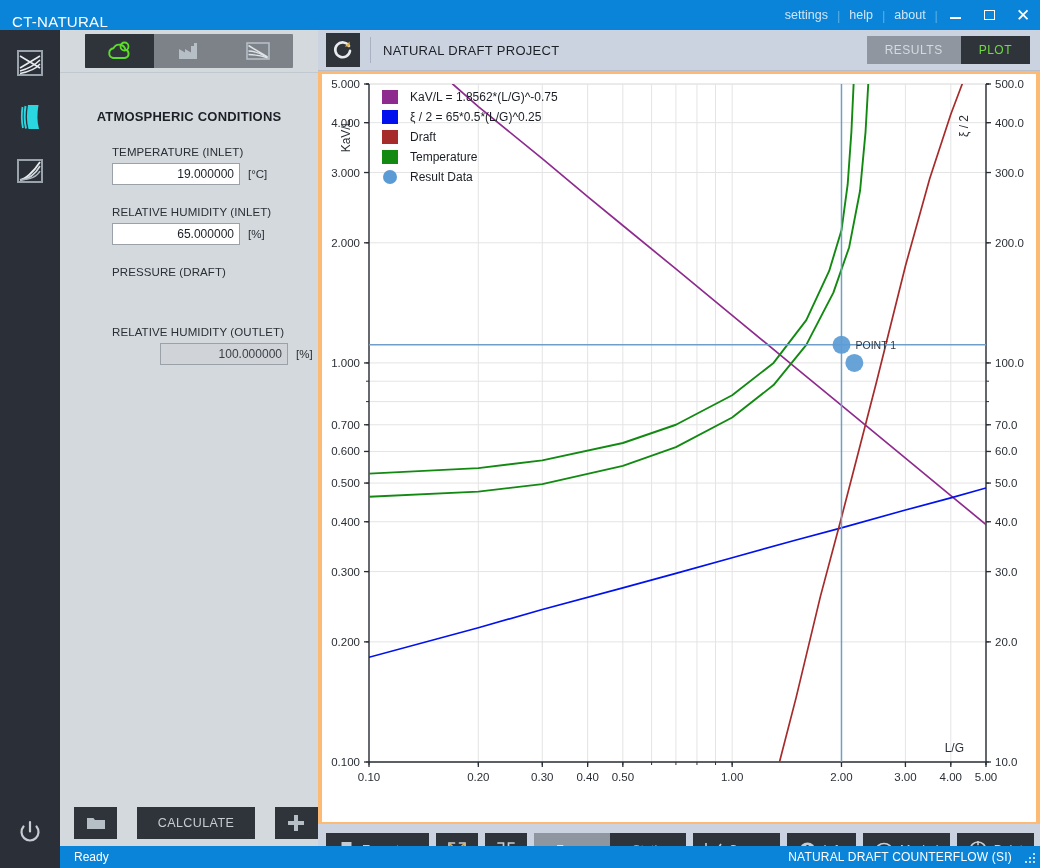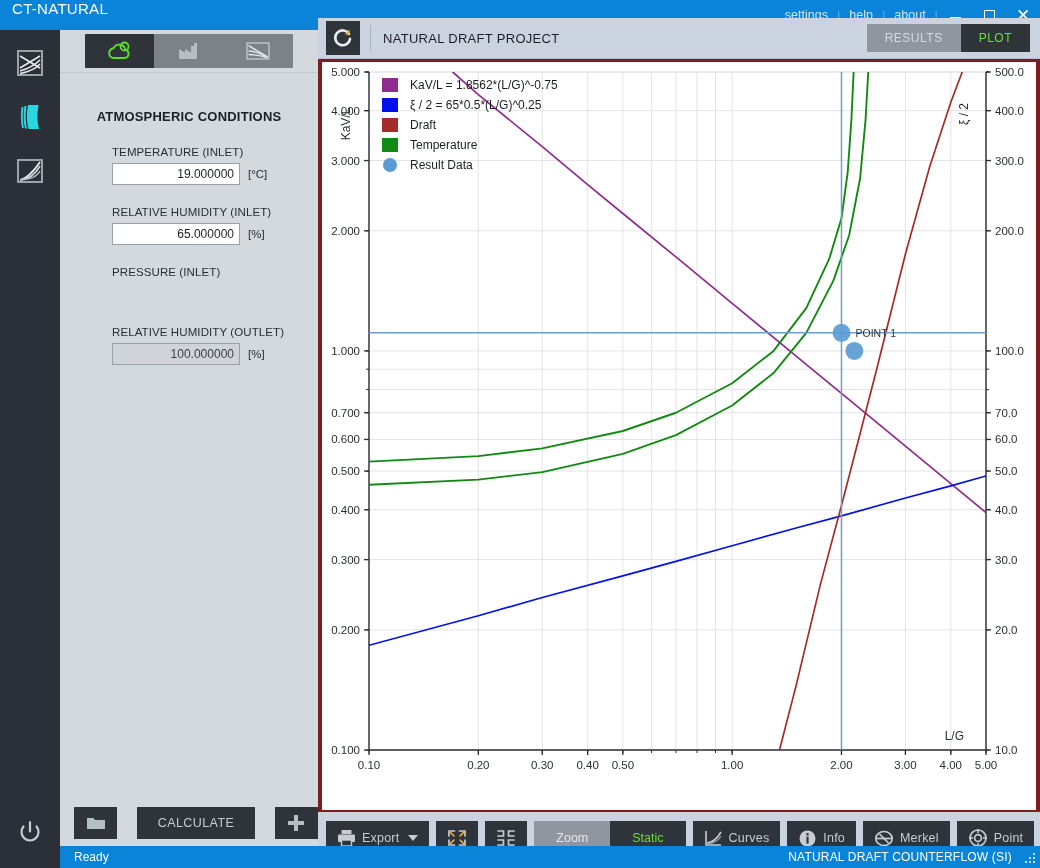--- a/index.html
+++ b/index.html
@@ -7,21 +7,21 @@
     width: 1040px; height: 868px;
     font-family: "Liberation Sans", sans-serif;
     background: #d4d9de;
     overflow: hidden;
   }
   .app { position: relative; width: 1040px; height: 868px; }
 
   
   .titlebar {
     position: absolute; left: 0; top: 0; width: 1040px; height: 30px;
-    background: #0a84d8; display: flex; align-items: flex-start;
+    background: #0a84d8; display: flex; align-items: flex-end;
   }
   .app-title {
     color: #ffffff; font-size: 15px; padding-left: 12px; letter-spacing: .3px;
   }
   .tb-right { margin-left: auto; display: flex; align-items: center; height: 30px; }
   .tb-menu {
     color: #cfe6f8; font-size: 12.5px; padding: 0 9px; line-height: 30px; cursor: default;
   }
   .tb-sep { color: #57aee4; font-size: 13px; }
   .tb-win {
@@ -71,40 +71,40 @@
   .field-label {
     font-size: 11.5px; color: #2a2f36; letter-spacing: .1px; margin-bottom: 5px;
     white-space: nowrap;
   }
   .field-row { display: flex; align-items: center; }
   .field-input {
     width: 128px; height: 22px; background: #ffffff; border: 1px solid #9aa1a9;
     text-align: right; font-size: 12px; color: #1b1f25; padding-right: 5px;
     line-height: 20px; font-family: "Liberation Sans", sans-serif;
   }
-  .field-input.readonly { background: #d0d4d9; color: #3b4047; }
+  .field-input.readonly { background: #d0d4d9; color: #3b4047; margin-left: 48px; }
   .field-unit { font-size: 11.5px; color: #2a2f36; margin-left: 8px; }
 
   
   .leftbar {
     position: absolute; left: 60px; top: 800px; width: 258px; height: 46px;
     background: #d4d9de; display: flex; align-items: center; gap: 20px; padding-left: 14px;
   }
   .btn-dark {
     background: #2f343b; color: #c7ccd2; border: none; height: 32px;
     display: flex; align-items: center; justify-content: center; cursor: pointer;
     font-size: 12.5px; font-family: "Liberation Sans", sans-serif; letter-spacing: .4px;
   }
   .btn-sq { width: 44px; }
   .btn-calc { width: 120px; }
 
   
   .right {
-    position: absolute; left: 318px; top: 18px; width: 722px; height: 816px;
-    background: #7f1d1d;
+    position: absolute; left: 318px; top: 30px; width: 722px; height: 816px;
+    background: #fdba74;
   }
   .plot-header {
     position: absolute; left: 0; top: 0; width: 722px; height: 40px;
     background: #ccd3e0; display: flex; align-items: center;
   }
   .refresh-btn {
     width: 34px; height: 34px; margin-left: 8px; background: #2f343b;
     display: flex; align-items: center; justify-content: center; cursor: pointer;
   }
   .hdr-divider { width: 1px; height: 26px; background: #aab2c2; margin: 0 12px 0 10px; }
@@ -267,21 +267,21 @@
 
     <div class="field" style="top:176px">
       <div class="field-label">RELATIVE HUMIDITY (INLET)</div>
       <div class="field-row">
         <input class="field-input" value="65.000000" style="">
         <span class="field-unit">[%]</span>
       </div>
     </div>
 
     <div class="field" style="top:236px">
-      <div class="field-label">PRESSURE (INLET)</div>
+      <div class="field-label">PRESSURE (DRAFT)</div>
     </div>
 
     <div class="field" style="top:296px">
       <div class="field-label">RELATIVE HUMIDITY (OUTLET)</div>
       <div class="field-row">
         <input class="field-input readonly" readonly="" value="100.000000" style="">
         <span class="field-unit">[%]</span>
       </div>
     </div>
   </div>

